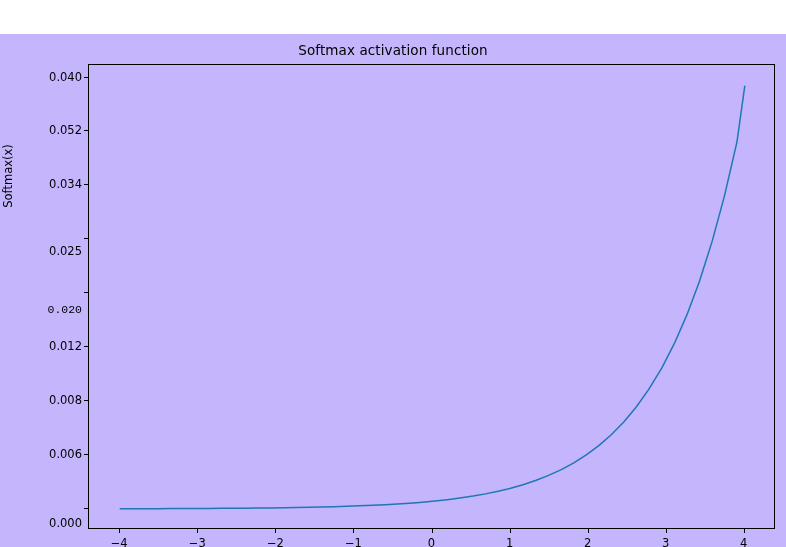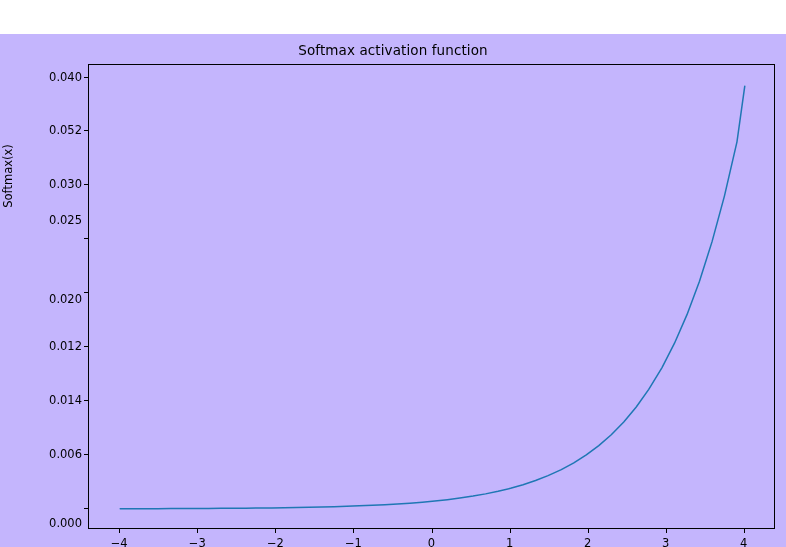--- a/index.html
+++ b/index.html
@@ -115,25 +115,25 @@
 </head>
 <body>
 
 <div id="figure">
 
   <div id="chart-title">Softmax activation function</div>
 
   <div id="ytick-labels-layer">
       <div class="ytick-label" style="top: 489px;">0.000</div>
       <div class="ytick-label" style="top: 419.944px;">0.006</div>
-      <div class="ytick-label" style="top: 366.025px;">0.014</div>
+      <div class="ytick-label" style="top: 366.025px;">0.008</div>
       <div class="ytick-label" style="top: 312.106px;">0.012</div>
-      <div class="ytick-label" style="top: 265px;">0.020</div>
-      <div class="ytick-label" style="top: 186px;">0.025</div>
-      <div class="ytick-label" style="top: 150.348px;">0.030</div>
+      <div class="ytick-label" style="top: 275px; font-family: Liberation Mono, monospace;">0.020</div>
+      <div class="ytick-label" style="top: 217px;">0.025</div>
+      <div class="ytick-label" style="top: 150.348px;">0.034</div>
       <div class="ytick-label" style="top: 96.4286px;">0.052</div>
       <div class="ytick-label" style="top: 42.5093px;">0.040</div>
     </div>
 
   <div id="axes">
     <svg id="plot-svg" viewBox="0 0 687 465" preserveAspectRatio="none">
       <polyline id="data-line" fill="none" stroke="#1f77b4" stroke-width="1.5" stroke-linejoin="round" stroke-linecap="round" points="31.23,443.72 43.72,443.70 56.21,443.67 68.70,443.63 81.97,443.59 94.46,443.55 106.95,443.49 119.44,443.43 131.94,443.35 144.43,443.26 156.92,443.16 169.41,443.04 182.68,442.88 195.17,442.71 207.66,442.51 220.15,442.28 232.64,442.01 245.13,441.69 257.63,441.31 270.12,440.87 283.39,440.31 295.88,439.70 308.37,438.98 320.86,438.14 333.35,437.15 345.84,435.99 358.33,434.64 370.82,433.04 384.10,431.08 396.59,428.88 409.08,426.29 421.57,423.26 434.06,419.71 446.55,415.54 459.04,410.65 472.31,404.63 484.80,397.87 497.29,389.94 509.79,380.64 522.28,369.74 534.77,356.95 547.26,341.97 559.75,324.40 573.02,302.54 585.51,278.20 598.00,249.65 610.49,216.15 622.98,176.88 635.48,130.85 647.97,76.86 655.77,21.14"></polyline>
     </svg>
   </div>
 

